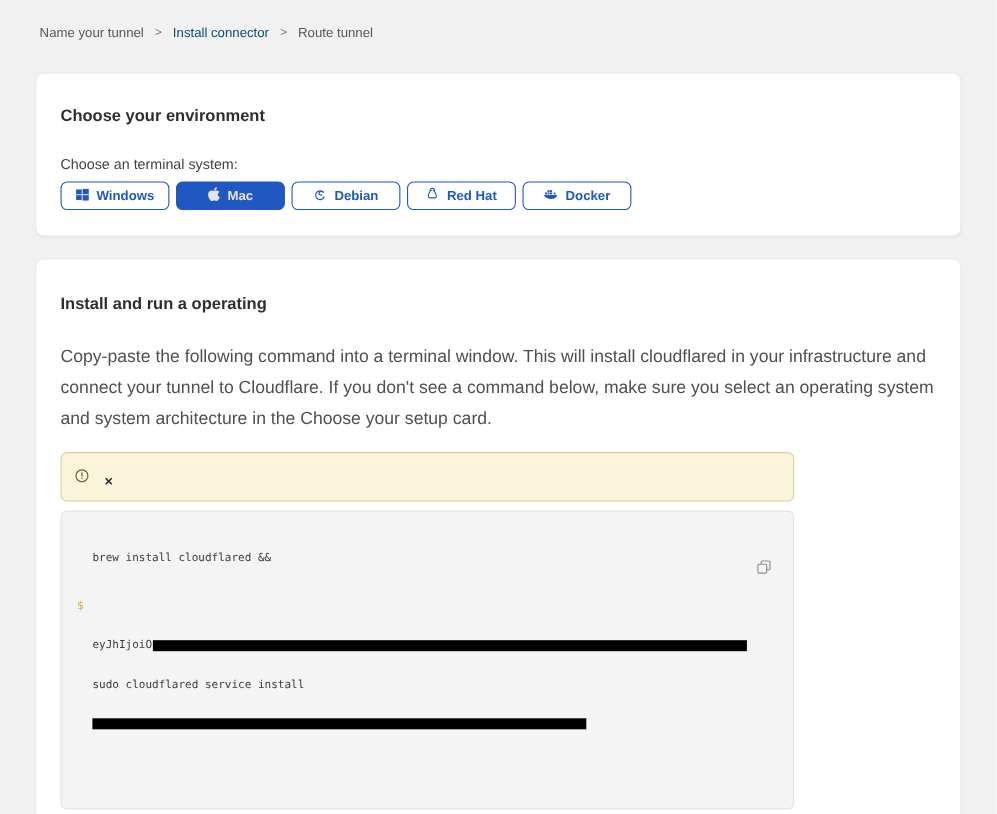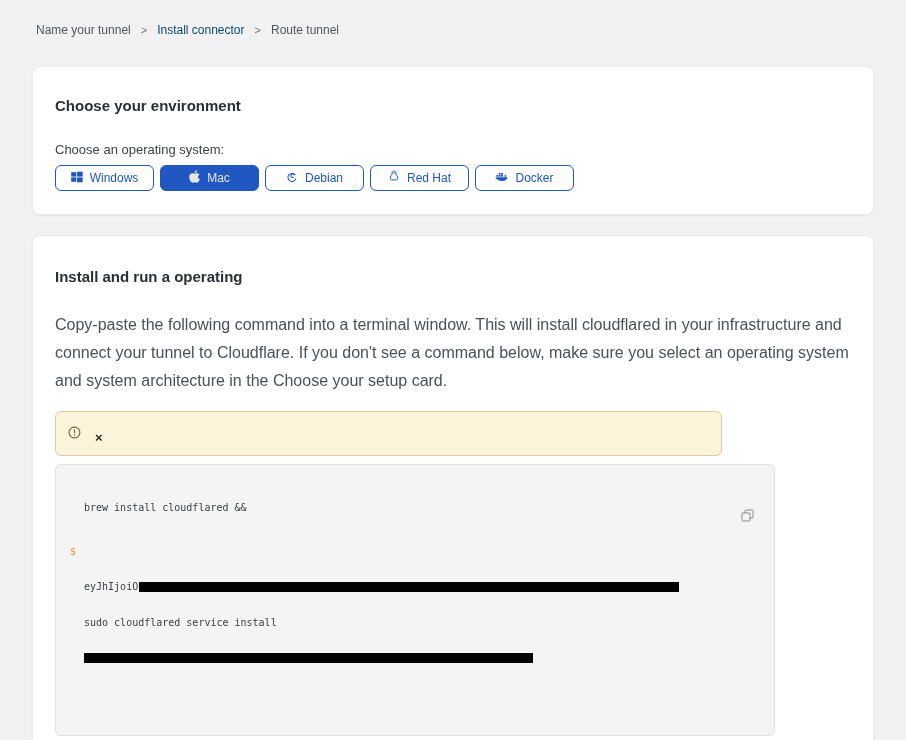--- a/index.html
+++ b/index.html
@@ -20,40 +20,40 @@
   
   .card { background:#fff; border:1px solid #ececec; border-radius:8px; margin:0 32px; box-shadow:0 1px 2px rgba(0,0,0,.05); }
   .card-title { font-size:15px; font-weight:bold; color:#2b2f33; margin:0; }
 
   .card-env { margin-top:29px; padding:30px 22px 23px; }
   .os-label { font-size:13px; color:#3f4246; margin-top:28px; }
   .os-row { display:flex; gap:6px; margin-top:8px; }
   .os-btn {
     width:99px; height:22px; display:flex; align-items:center; justify-content:center; gap:7px;
     border:1px solid #2057c0; border-radius:6px; background:#fff; color:#2057c0;
-    font-size:12px; font-family:inherit; cursor:pointer; padding:12px;
+    font-size:12px; font-family:inherit; cursor:pointer; padding:12px;font-weight:bold;
   }
   .os-btn.selected { background:#2057c0; color:#e5e5e5; }
   .os-btn svg { flex:none; }
 
   .card-install { margin-top:20px; padding:32px 22px 27px; }
   .install-desc { font-size:16px; line-height:1.75; color:#4c5054; margin-top:26px; width:796px; }
 
   .banner {
     width:667px; margin-top:16px; background:#fbf4da; border:1px solid #d8cda1; border-radius:6px;
     padding:9px 12px; display:flex; gap:10px; align-items:flex-start;
     font-size:12px; line-height:1.55; color:#3a382c;
   }
   .banner-icon { margin-top:5px; flex:none; }
   .banner-text { flex:1; color:#45423a; }
   .banner-text b { color:#2f2d26; }
   .banner-close { flex:none; border:none; background:none; font-size:13px; font-weight:bold; color:#24282c; cursor:pointer; padding:2px 4px; margin-top:8px; line-height:1; font-family:inherit; }
 
   .codeblock {
-    position:relative; width:720px; margin-top:8px;
+    position:relative; width:667px; margin-top:8px;
     background:#f4f4f4; border:1px solid #e2e2e2; border-radius:6px;
     padding:13px 40px 12px 28px;
     font-family:"DejaVu Sans Mono", monospace; font-size:10px; line-height:1.18; color:#3d4043;
     white-space:pre-wrap;
   }
   .code-line1 { margin-bottom:9px; }
   .code-group { position:relative; }
   .code-prompt { position:absolute; left:-14px; top:0; color:#d9a441; }
   .redact { display:inline-block; height:10px; background:#000; vertical-align:text-top; margin-top:1px; }
   .redact-1 { width:540px; margin-left:1px; }
@@ -66,21 +66,21 @@
 <nav class="breadcrumb">
   <span class="crumb">Name your tunnel</span>
   <span class="crumb-sep">&gt;</span>
   <span class="crumb active">Install connector</span>
   <span class="crumb-sep">&gt;</span>
   <span class="crumb">Route tunnel</span>
 </nav>
 
 <section class="card card-env">
   <h2 class="card-title">Choose your environment</h2>
-  <div class="os-label">Choose an operating system:</div>
+  <div class="os-label">Choose an terminal system:</div>
   <div class="os-row">
 
     <button class="os-btn">
       <span>
         <svg width="12" height="12" viewBox="0 0 12 12" fill="currentColor">
           <rect x="0.2" y="1.2" width="5.1" height="4.4"></rect>
             <rect x="6.1" y="0.7" width="5.6" height="4.9"></rect>
           <rect x="0.2" y="6.4" width="5.1" height="4.4"></rect>
             <rect x="6.1" y="6.4" width="5.6" height="4.9"></rect>
         </svg>

